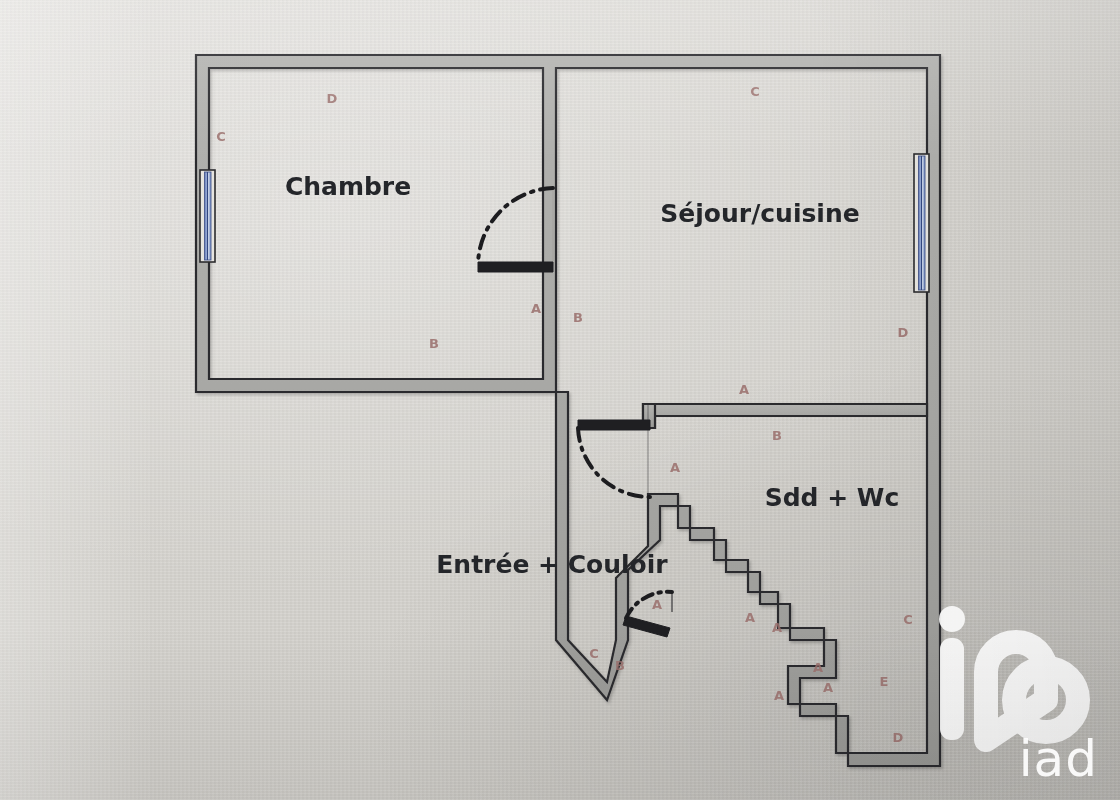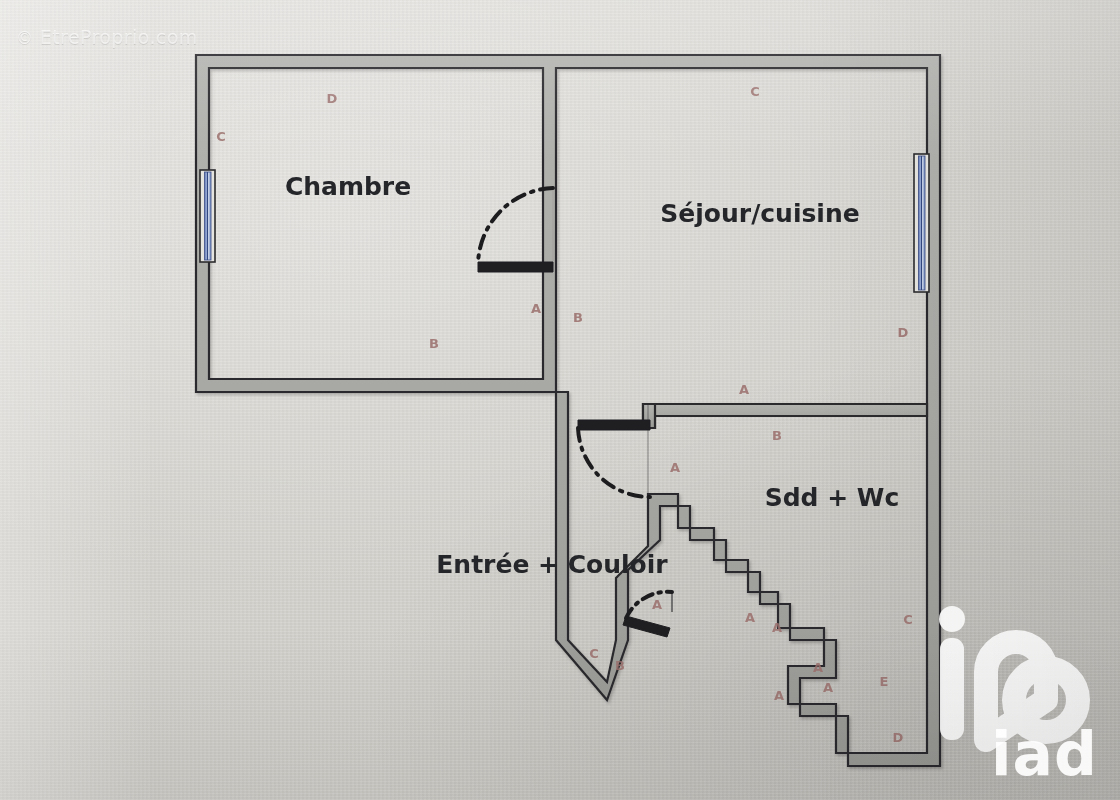--- a/index.html
+++ b/index.html
@@ -66,22 +66,22 @@
   #wm-iad {
     position: absolute;
     right: 18px; bottom: 8px;
     width: 190px; height: 190px;
     user-select: none;
   }
   #wm-iad .iad-text {
     position: absolute;
     right: 4px; bottom: 8px;
     font-family: "DejaVu Sans", sans-serif;
-    font-size: 60px;
-    font-weight: 700;
+    font-size: 50px;
+    font-weight: 400;
     letter-spacing: 1px;
     color: rgba(255,255,255,0.92);
     line-height: 1;
     margin-left: 8px;
   }
 </style>
 </head>
 <body>
 
 <div id="stage">
@@ -259,21 +259,17 @@
 
       <rect x="940" y="638" width="24" height="102" rx="11" fill="#ffffff"></rect>
 
       <path d="M 986,740 L 986,672 A 30,30 0 0 1 1046,672 L 1046,700 A 30,30 0 1 0 1046,700 Z" fill="none" stroke="#ffffff" stroke-width="24" stroke-linecap="round" stroke-linejoin="round"></path>
       <circle cx="1046" cy="700" r="32" fill="none" stroke="#ffffff" stroke-width="24"></circle>
     </g>
   </svg>
 
   <div id="shade"></div>
 
-  <div id="wm-etre">
-    <span class="c">©</span>
-    <span>EtreProprio.com</span>
-  </div>
 
   <div id="wm-iad">
     <div class="iad-text">iad</div>
   </div>
 </div>
 
 </body></html>

